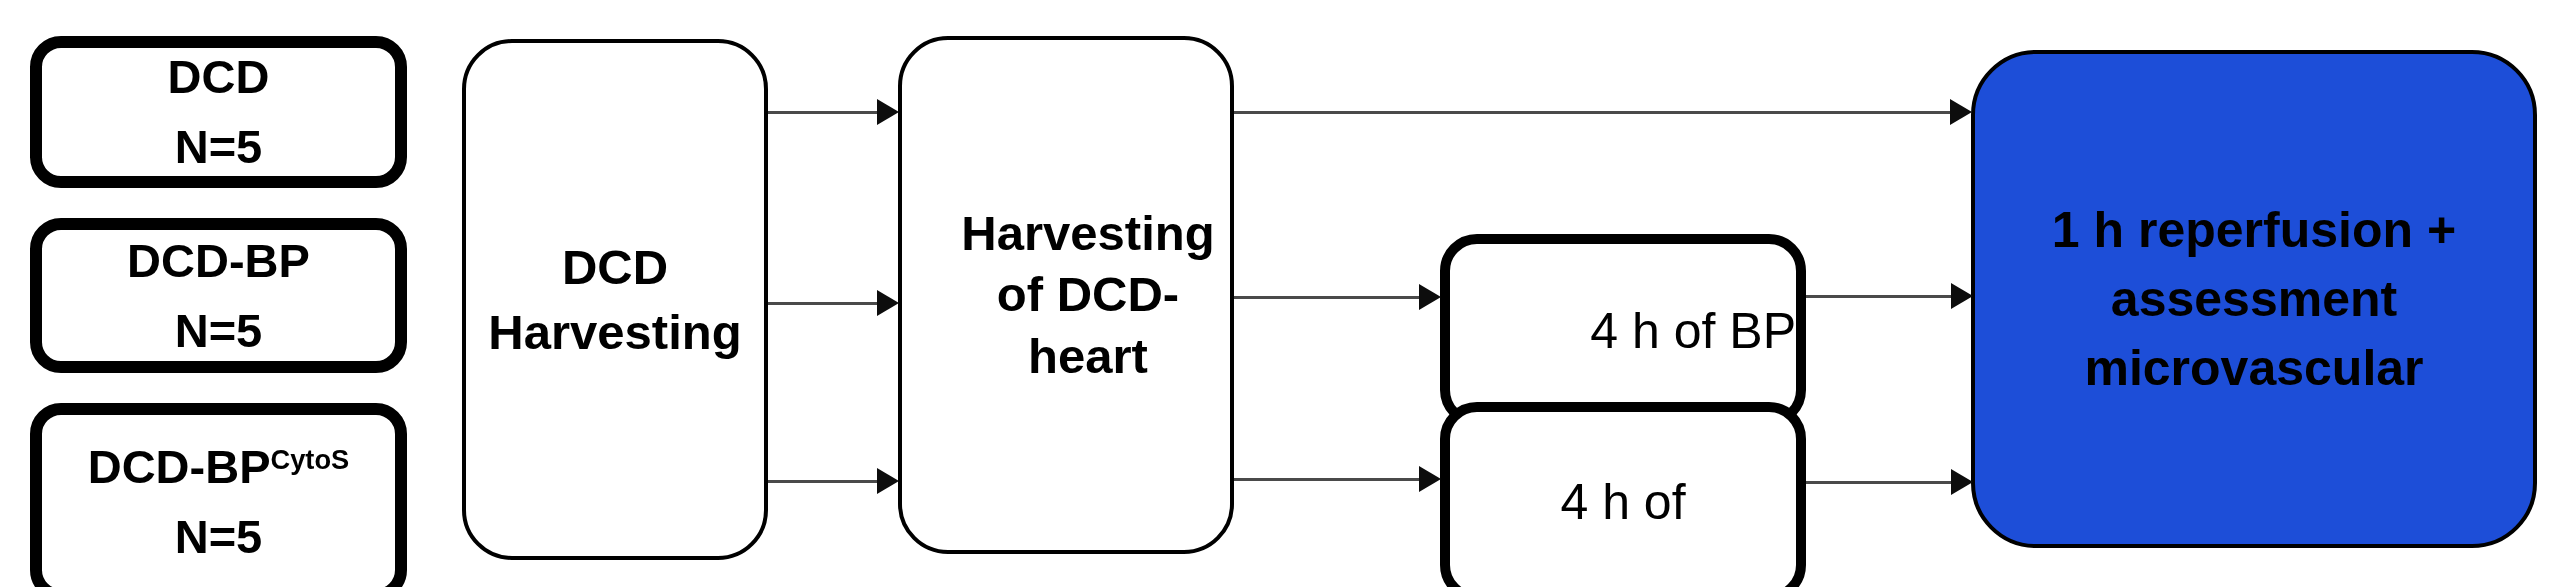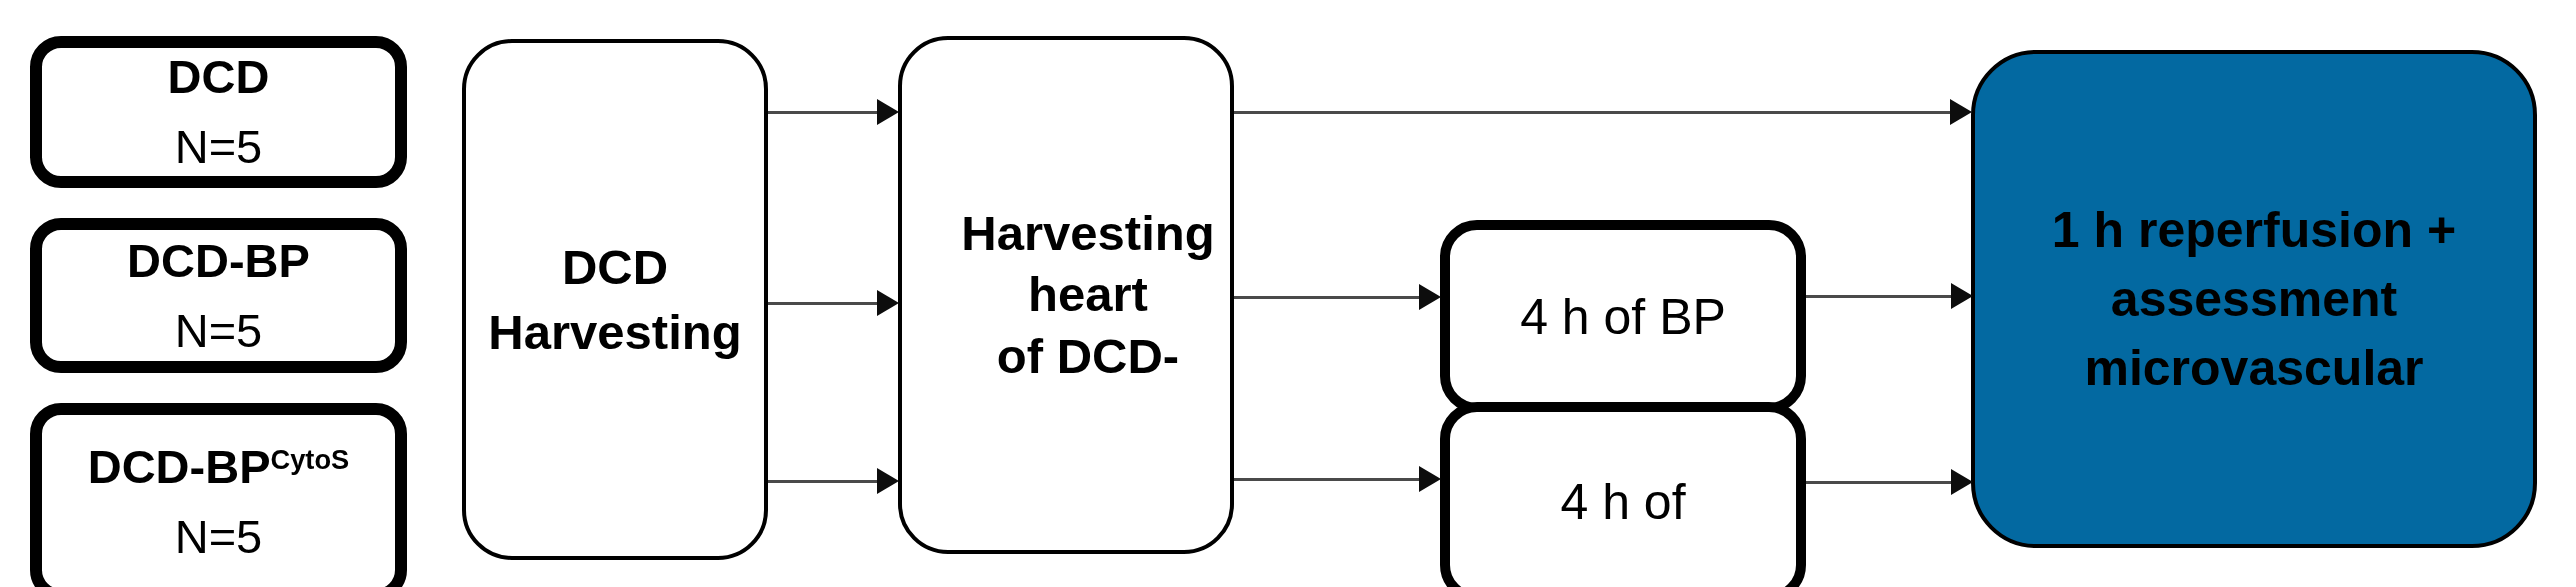--- a/index.html
+++ b/index.html
@@ -37,21 +37,21 @@
     border-width: 12px;
     border-radius: 31px;
     font-size: 47px;
     line-height: 1.48;
   }
   #group-dcd          { top: 36px;  height: 152px; }
   #group-dcd-bp       { top: 218px; height: 155px; }
   #group-dcd-bp-cytos { top: 403px; height: 198px; }
 
   .group-name { font-weight: bold; }
-  .group-n    { font-weight: normal; }
+  .group-n    { font-weight: bold; }
 
   
   #induction-box {
     left: 462px; top: 39px;
     width: 306px; height: 521px;
     border-width: 4px;
     border-radius: 50px;
     font-size: 49px;
     font-weight: bold;
     line-height: 1.32;
@@ -70,30 +70,30 @@
   
   .bp-box {
     left: 1440px;
     width: 366px;
     border-width: 10.5px;
     border-radius: 37px;
     font-size: 50px;
     font-weight: normal;
     line-height: 1.28;
   }
-  #bp-box       { top: 220px; height: 193px; }
+  #bp-box       { top: 234px; height: 193px; align-items: flex-end; }
   #bp-cytos-box { top: 402px; height: 200px; }
 
   
   #reperfusion-box {
     left: 1971px; top: 50px;
     width: 566px; height: 498px;
     border-width: 4.9px;
     border-radius: 65px;
-    background: #0369a1;
+    background: #1d4ed8;
     font-size: 50px;
     font-weight: bold;
     line-height: 1.38;
   }
 
   .sup {
     font-size: 0.58em;
     vertical-align: 0.52em;
     line-height: 0;
   }
@@ -144,22 +144,22 @@
     <div class="group-n">N=5</div>
   </div>
 
   <div class="box" id="induction-box">
     <div>DCD</div>
     <div>Harvesting</div>
   </div>
 
   <div class="box" id="harvesting-box">
     <div>Harvesting</div>
+    <div>of DCD-</div>
     <div>heart</div>
-    <div>of DCD-</div>
   </div>
 
   <div class="box bp-box" id="bp-box">
     <div>4 h of BP</div>
   </div>
 
   <div class="box bp-box" id="bp-cytos-box">
     <div>4 h of</div>
   </div>
 

